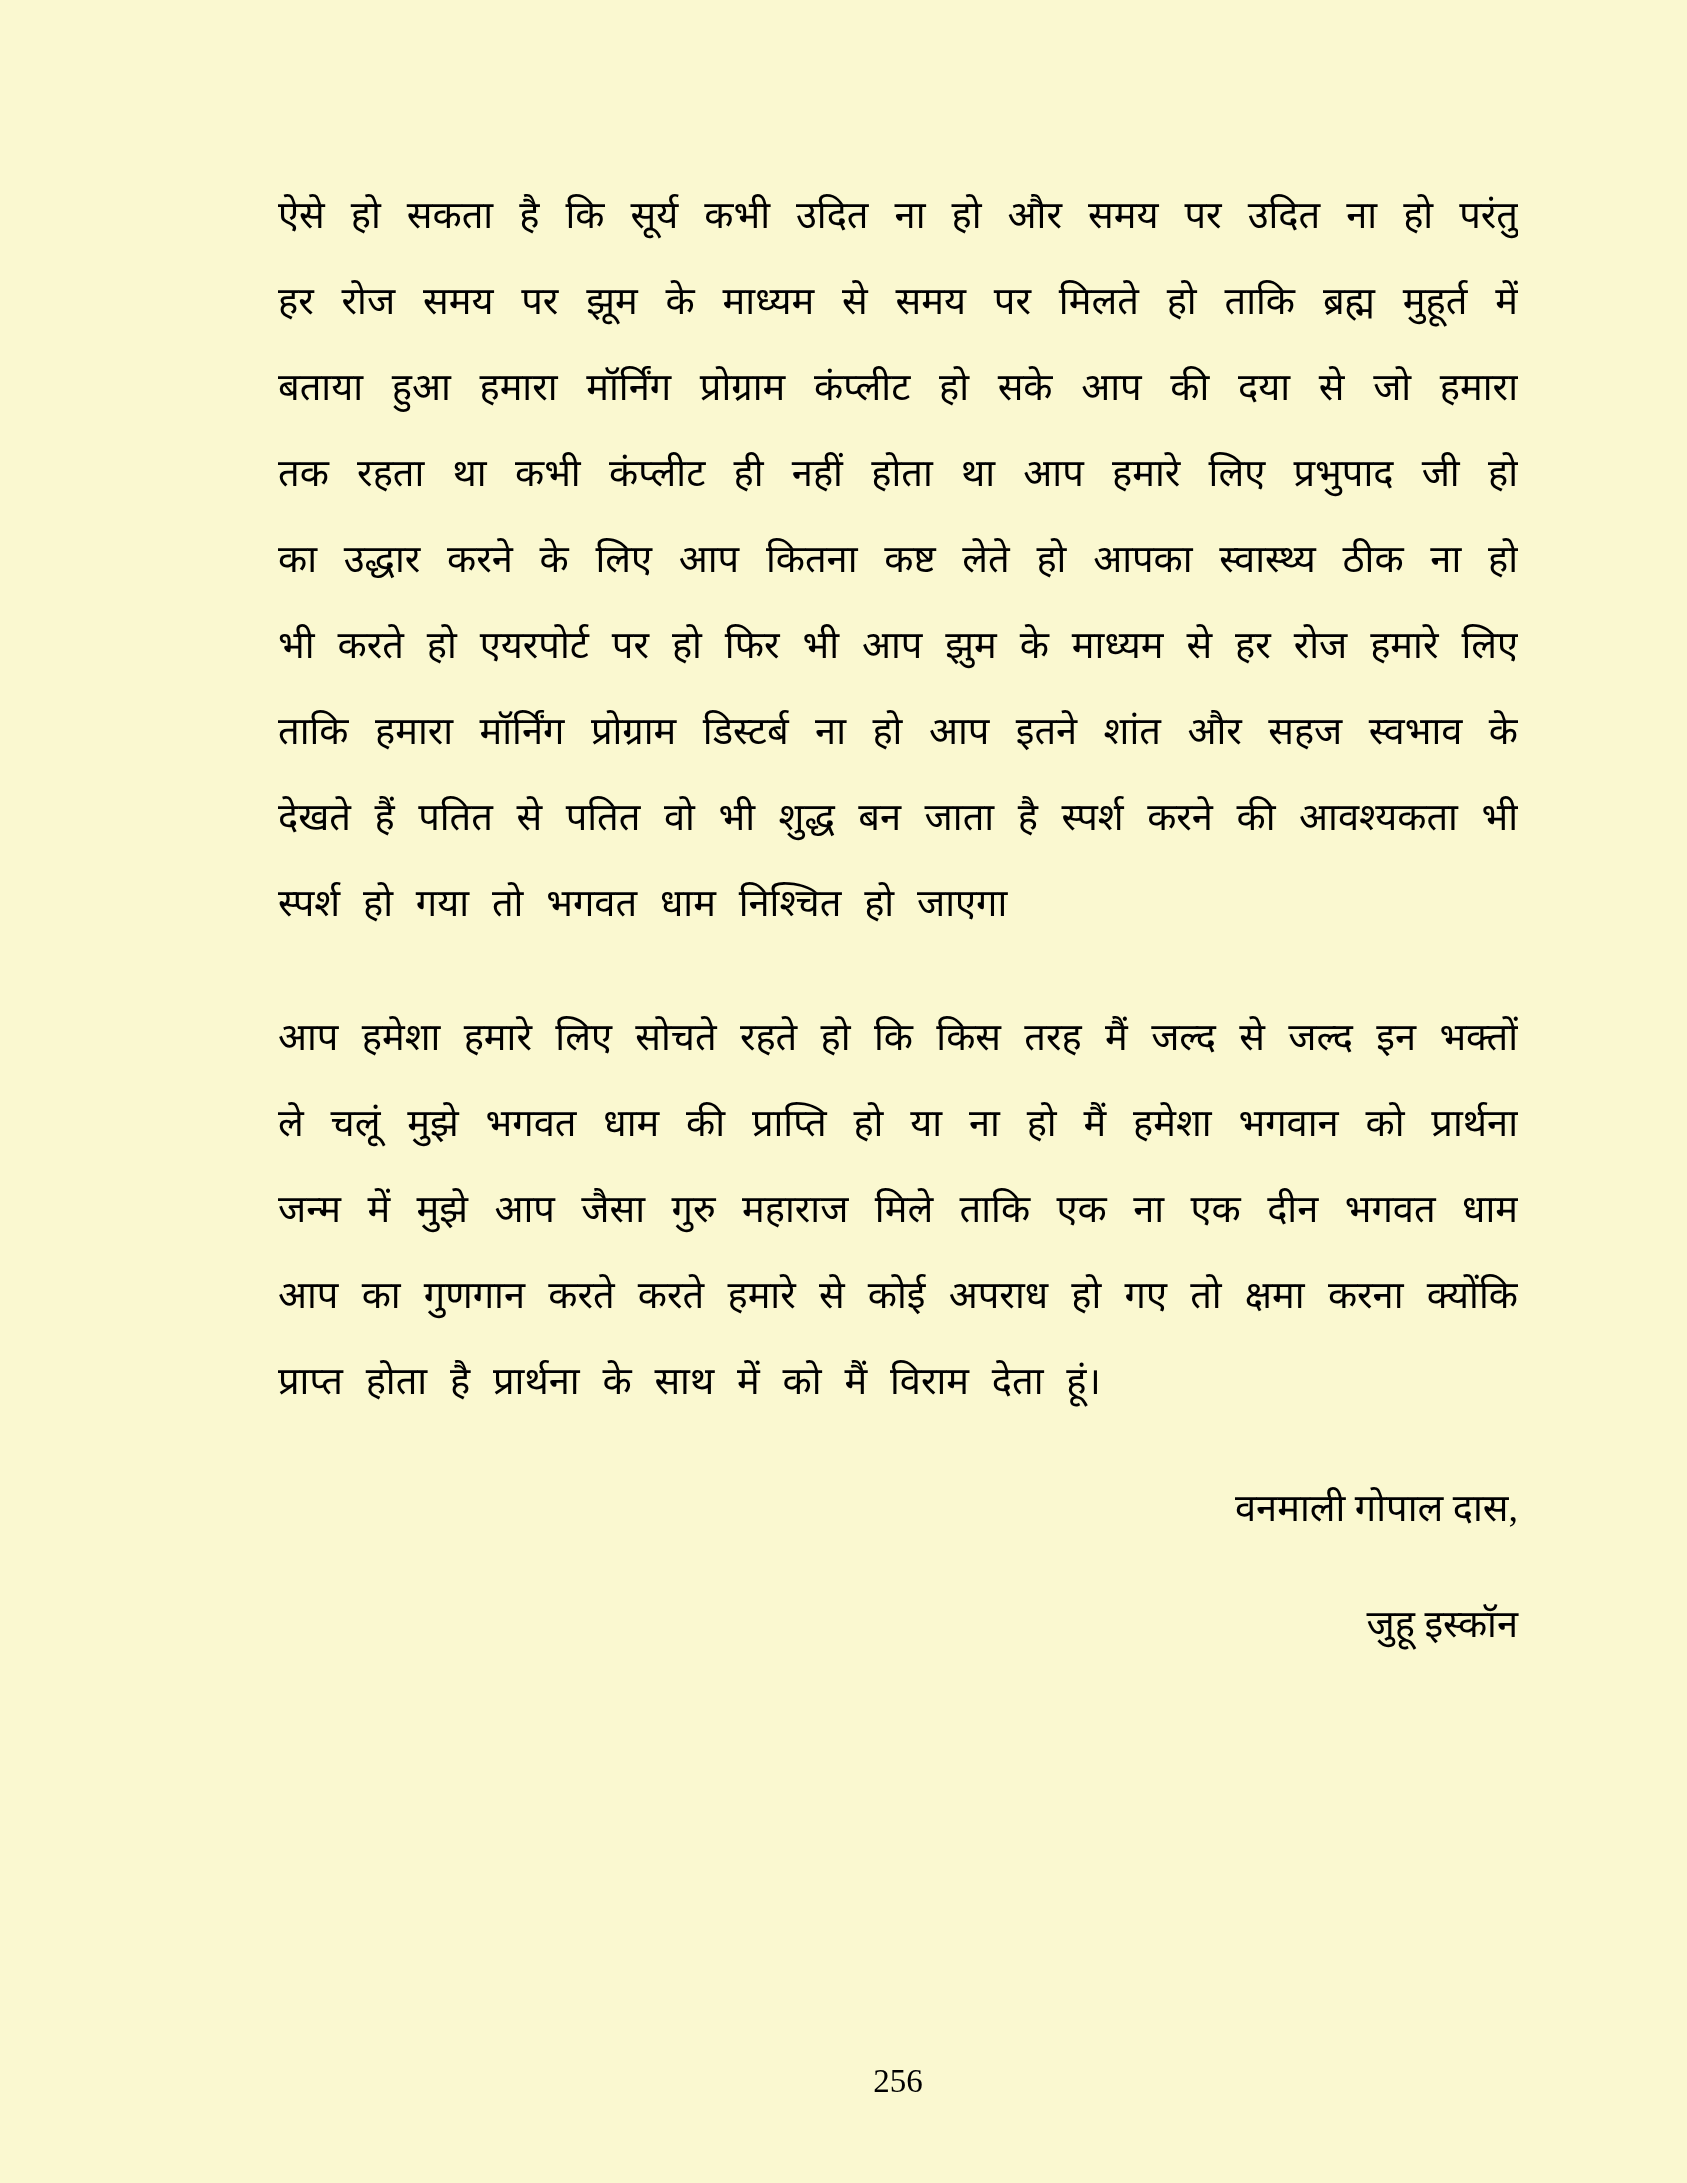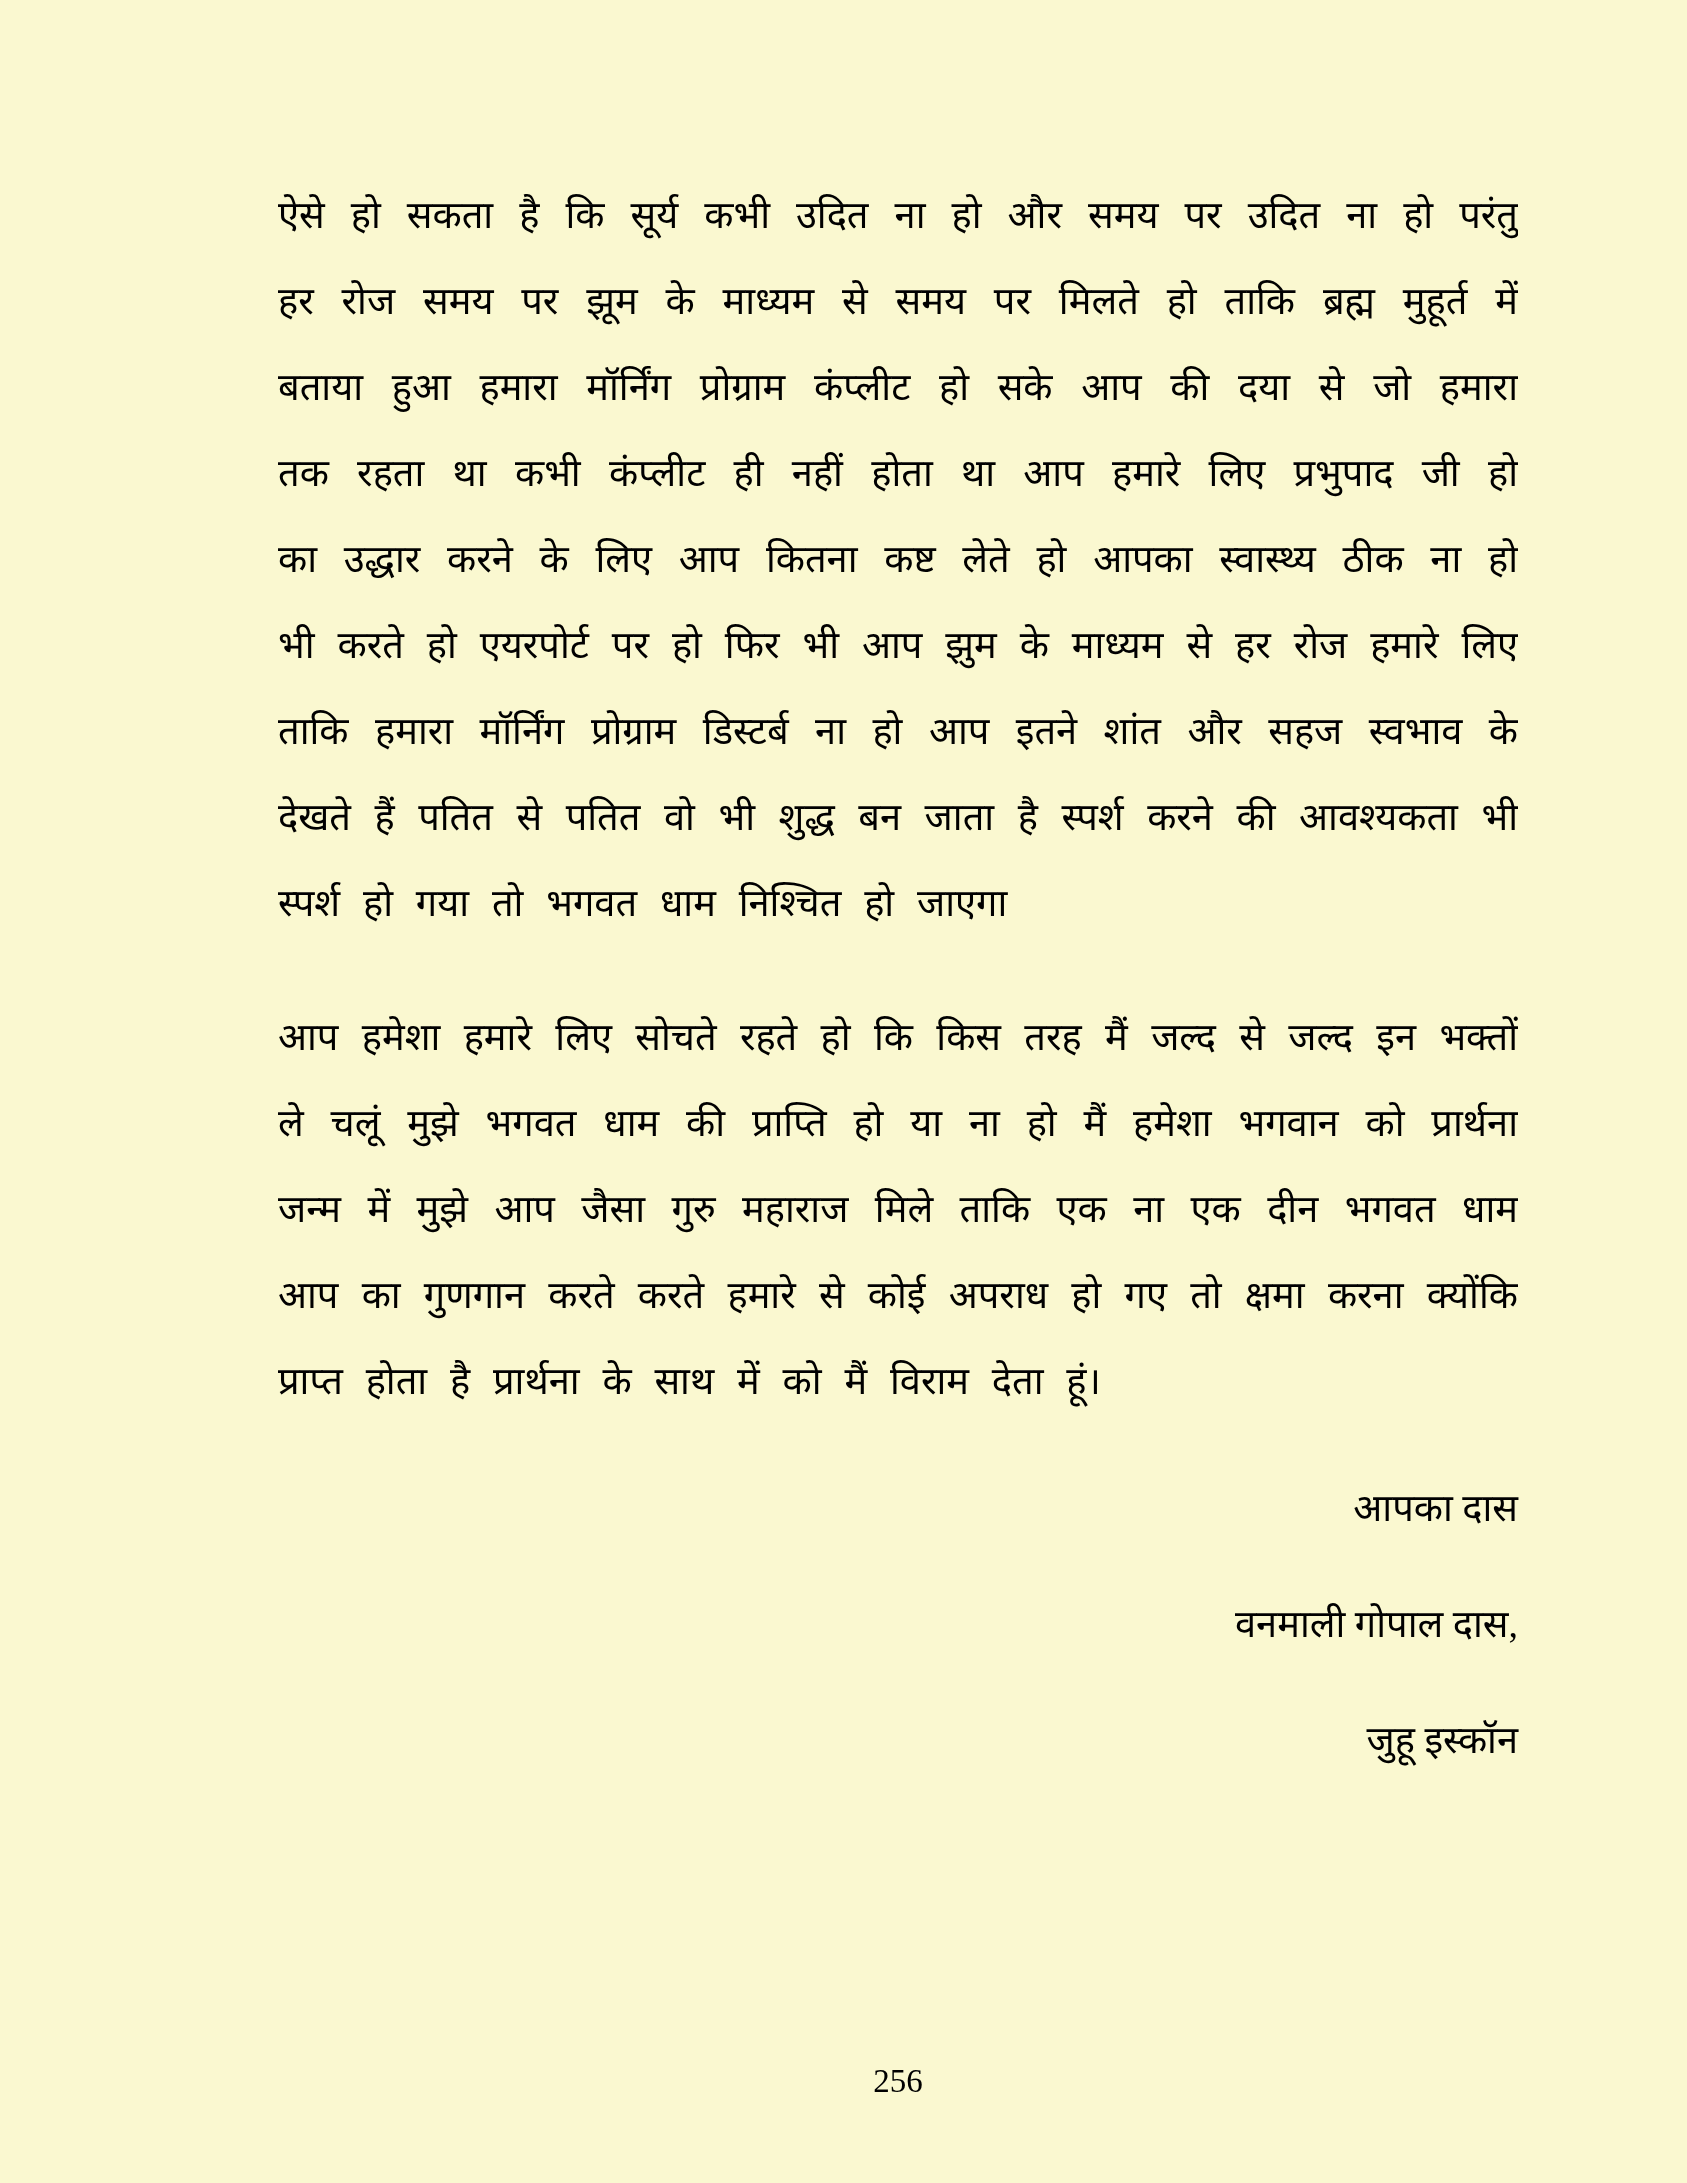--- a/index.html
+++ b/index.html
@@ -87,21 +87,20 @@
 
   <div class="para para2">
     <div class="line">आप हमेशा हमारे लिए सोचते रहते हो कि किस तरह मैं जल्द से जल्द इन भक्तों को वापस धाम</div>
     <div class="line">ले चलूं मुझे भगवत धाम की प्राप्ति हो या ना हो मैं हमेशा भगवान को प्रार्थना करूंगा कि हर</div>
     <div class="line">जन्म में मुझे आप जैसा गुरु महाराज मिले ताकि एक ना एक दीन भगवत धाम का दर्शन हो पाए</div>
     <div class="line">आप का गुणगान करते करते हमारे से कोई अपराध हो गए तो क्षमा करना क्योंकि ना तो हम शुद्ध</div>
     <div class="line last">प्राप्त होता है प्रार्थना के साथ में को मैं विराम देता हूं।</div>
   </div>
 
   <div class="signature">
-    <div>आपका दास</div>
     <div>वनमाली गोपाल दास,</div>
     <div>जुहू इस्कॉन</div>
   </div>
 
 </div>
 
 <div class="footer">
   <div class="rule"></div>
   <div class="page-num">256</div>
   <div class="rule"></div>

